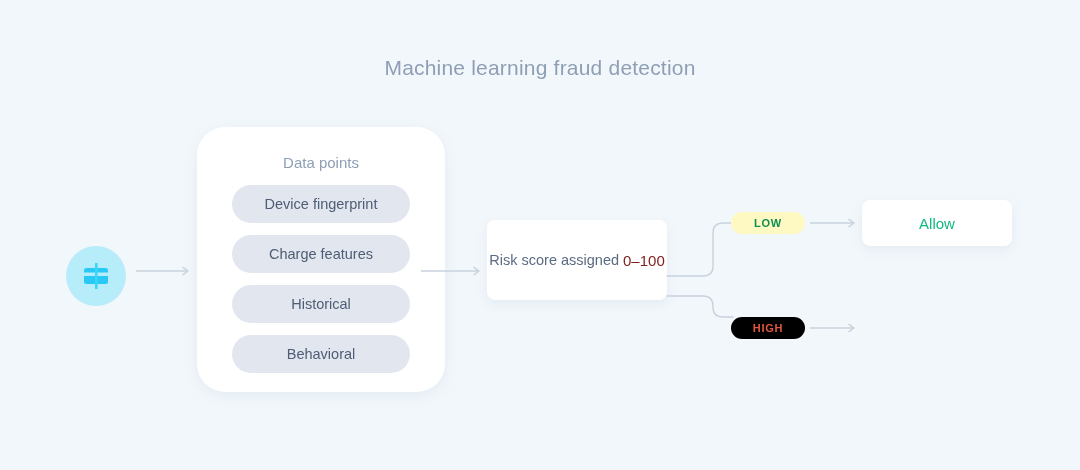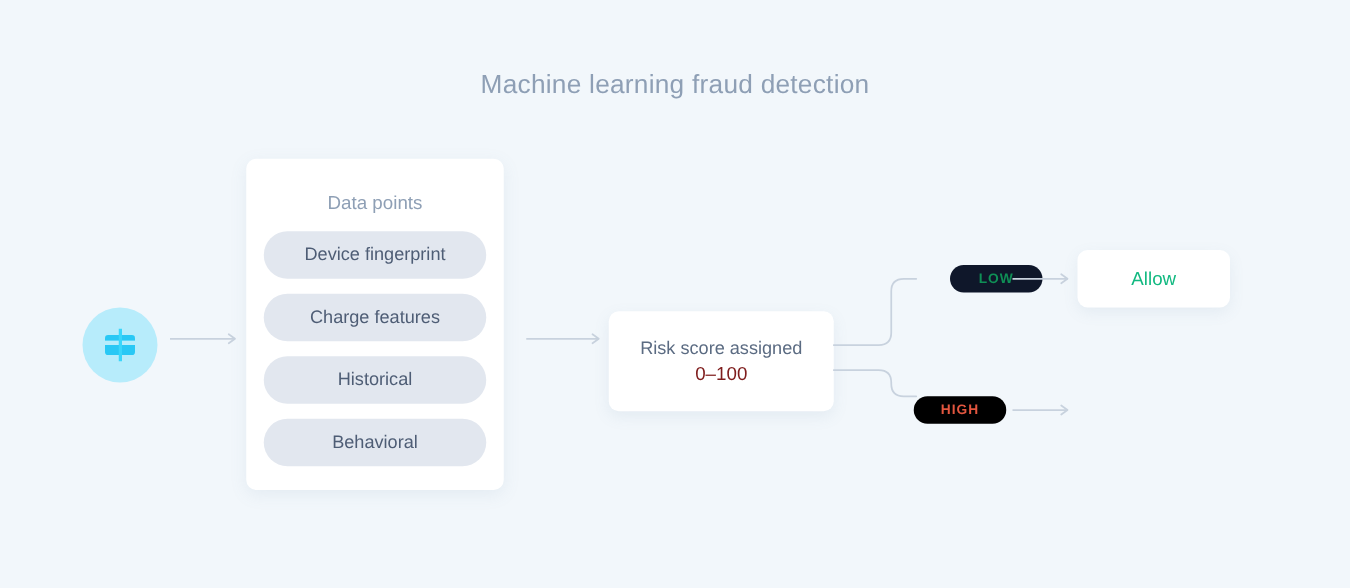--- a/index.html
+++ b/index.html
@@ -59,24 +59,24 @@
     position: absolute;
     overflow: visible;
   }
   .connector svg { display: block; overflow: visible; }
 
   
   .datapoints-card {
     position: absolute;
     left: 197px;
     top: 127px;
-    width: 206px;
+    width: 248px;
     height: 265px;
     background: #ffffff;
-    border-radius: 8px;
+    border-radius: 28px;
     box-shadow: 0 4px 14px rgba(110, 135, 165, 0.10);
     padding-top: 16px;
     box-sizing: border-box;
   }
   .datapoints-title {
     text-align: center;
     font-size: 15px;
     color: #8e9fb5;
     margin-top: 11px;
     margin-bottom: 14px;
@@ -96,28 +96,28 @@
     font-size: 14.5px;
     display: flex;
     align-items: center;
     justify-content: center;
   }
 
   
   .risk-box {
     position: absolute;
     left: 487px;
-    top: 249px;
+    top: 220px;
     width: 180px;
     height: 80px;
     background: #ffffff;
     border-radius: 8px;
     box-shadow: 0 4px 12px rgba(110, 135, 165, 0.10);
     display: flex;
-    flex-direction: column;
+    flex-direction: row;
     align-items: center;
     justify-content: center;
     gap: 4px;
   }
   .risk-label {
     font-size: 14.5px;
     color: #5b6b82;
   }
   .risk-range {
     font-size: 15px;
@@ -130,39 +130,39 @@
     height: 22px;
     border-radius: 11px;
     display: flex;
     align-items: center;
     justify-content: center;
     font-size: 11px;
     font-weight: bold;
     letter-spacing: 0.8px;
   }
   .badge-low {
-    left: 760px;
+    left: 731px;
     top: 212px;
     width: 74px;
-    background: #0f172a;
+    background: #fef9c3;
     color: #0f8f56;
   }
   .badge-high {
     left: 731px;
     top: 317px;
     width: 74px;
     background: #000000;
     color: #e2563f;
   }
 
   
   .outcome-box {
     position: absolute;
     left: 862px;
-    width: 122px;
+    width: 150px;
     height: 46px;
     background: #ffffff;
     border-radius: 8px;
     box-shadow: 0 4px 12px rgba(110, 135, 165, 0.10);
     display: flex;
     align-items: center;
     justify-content: center;
     font-size: 15px;
   }
   .outcome-allow {

